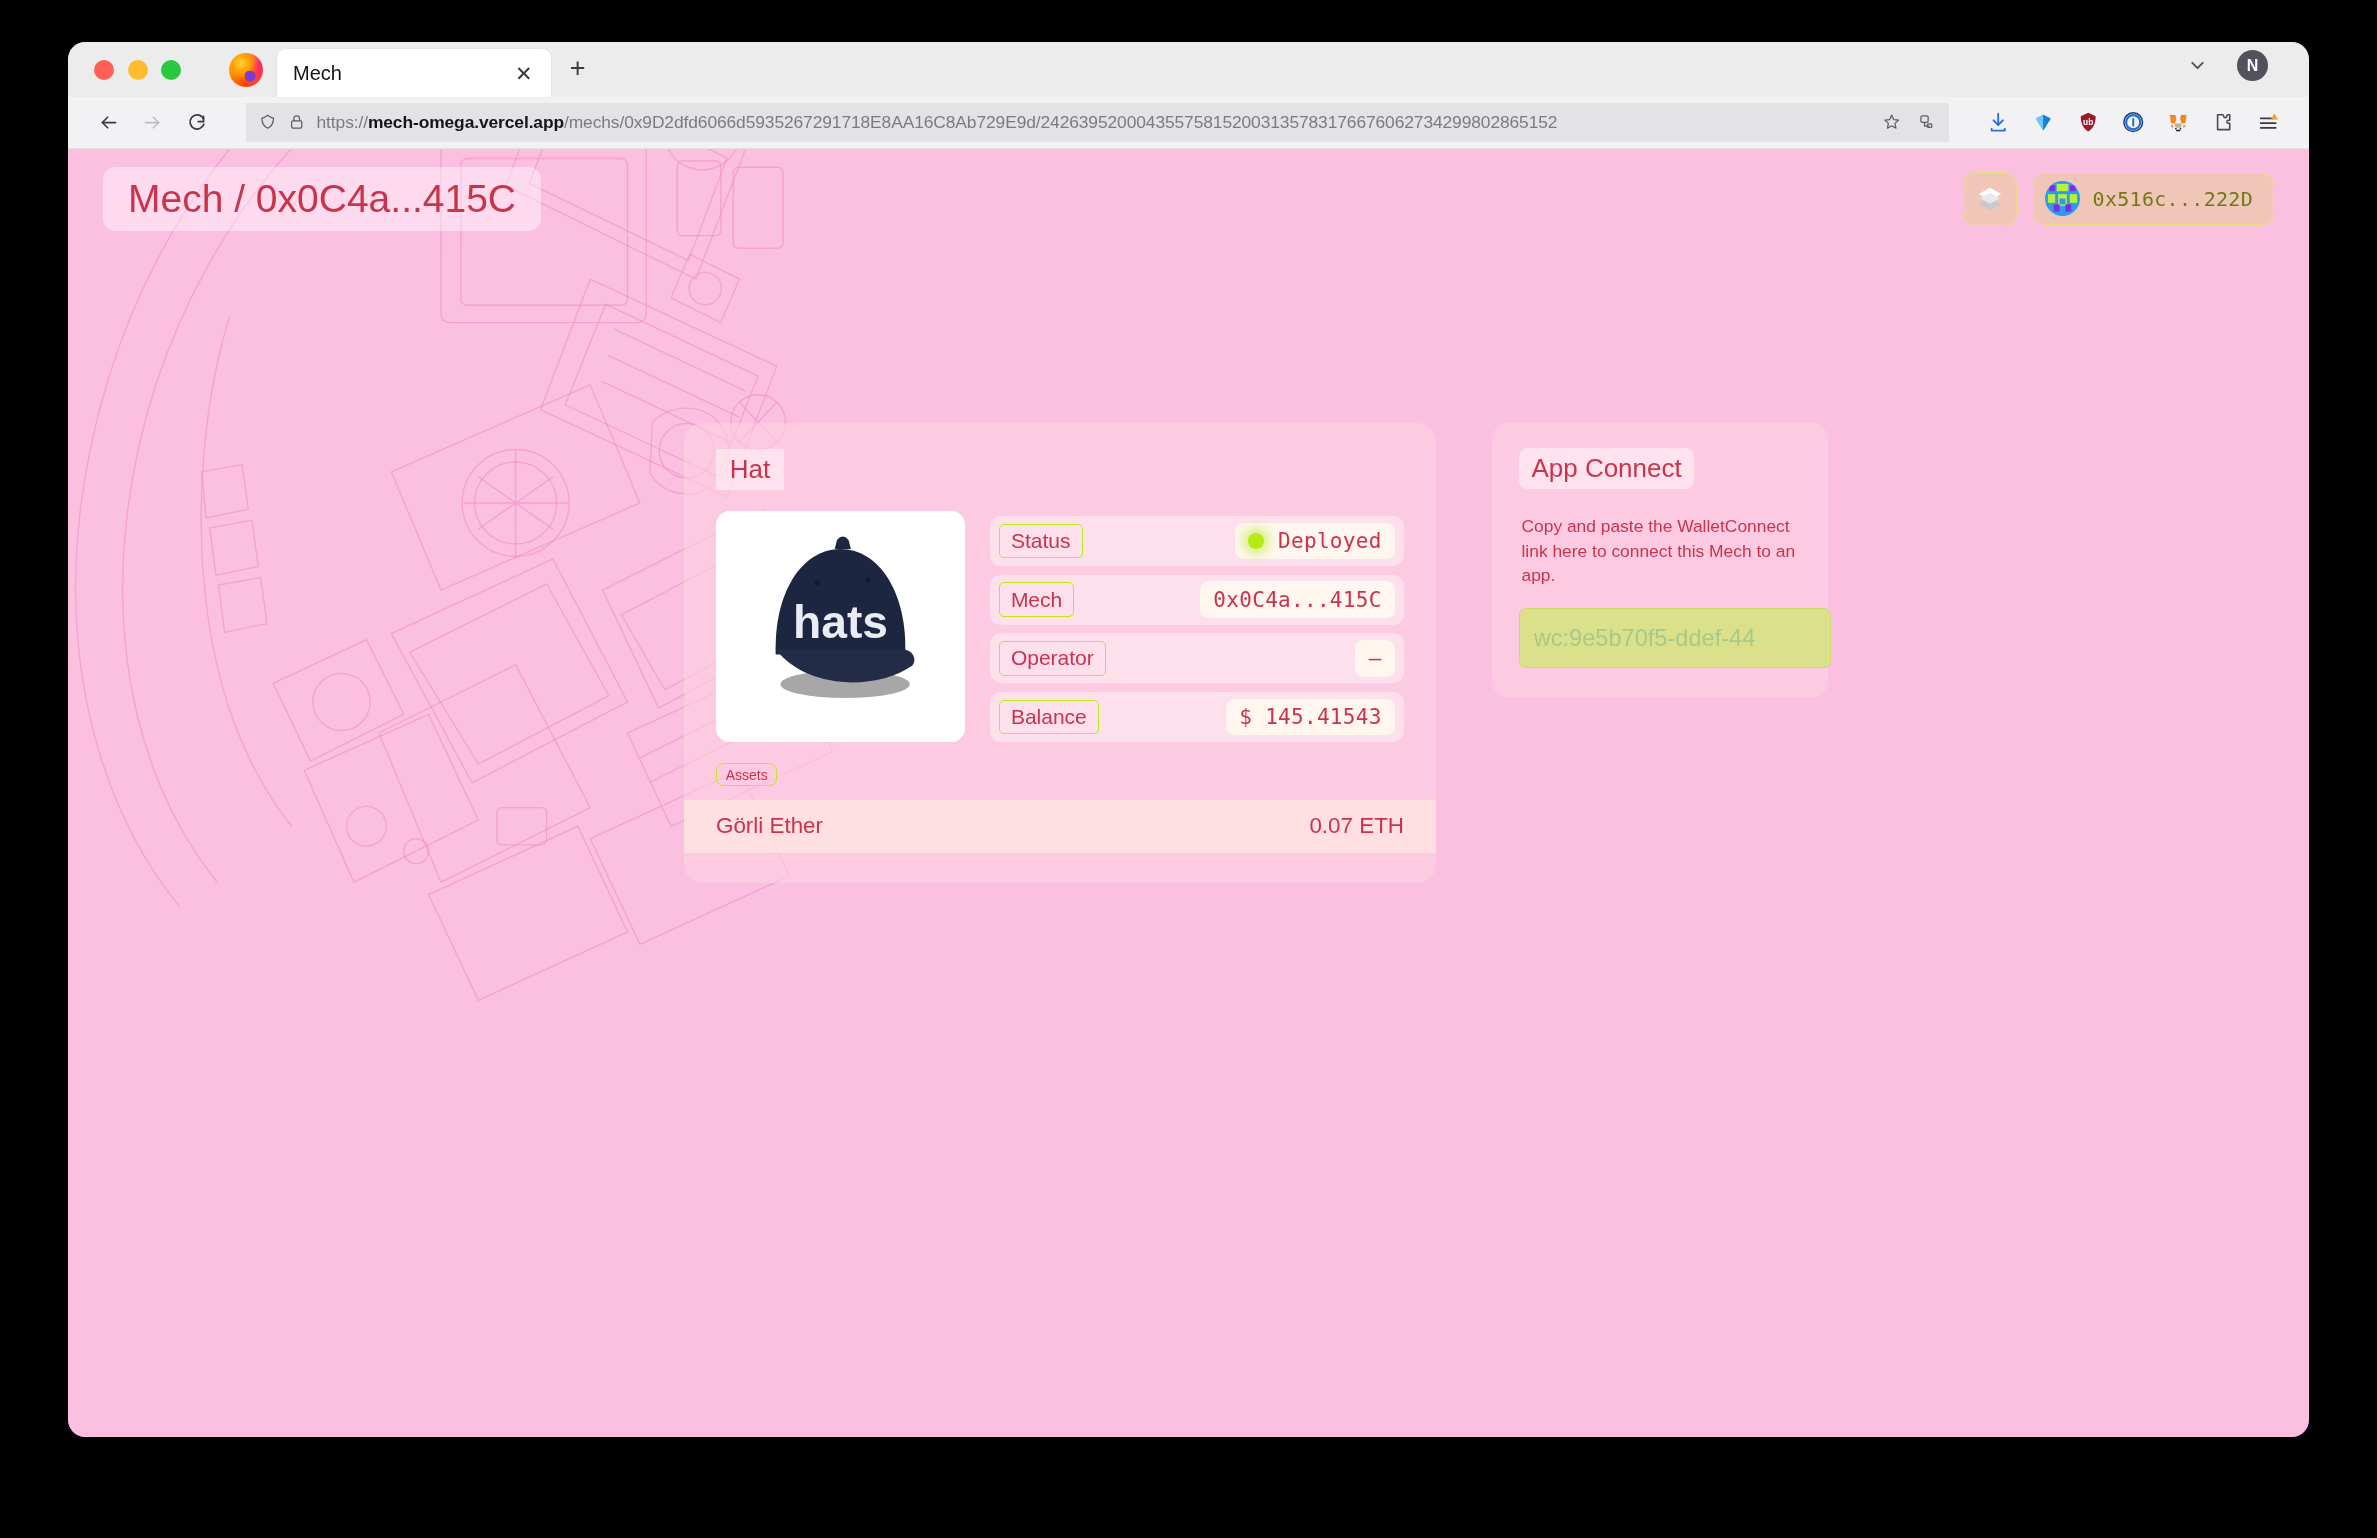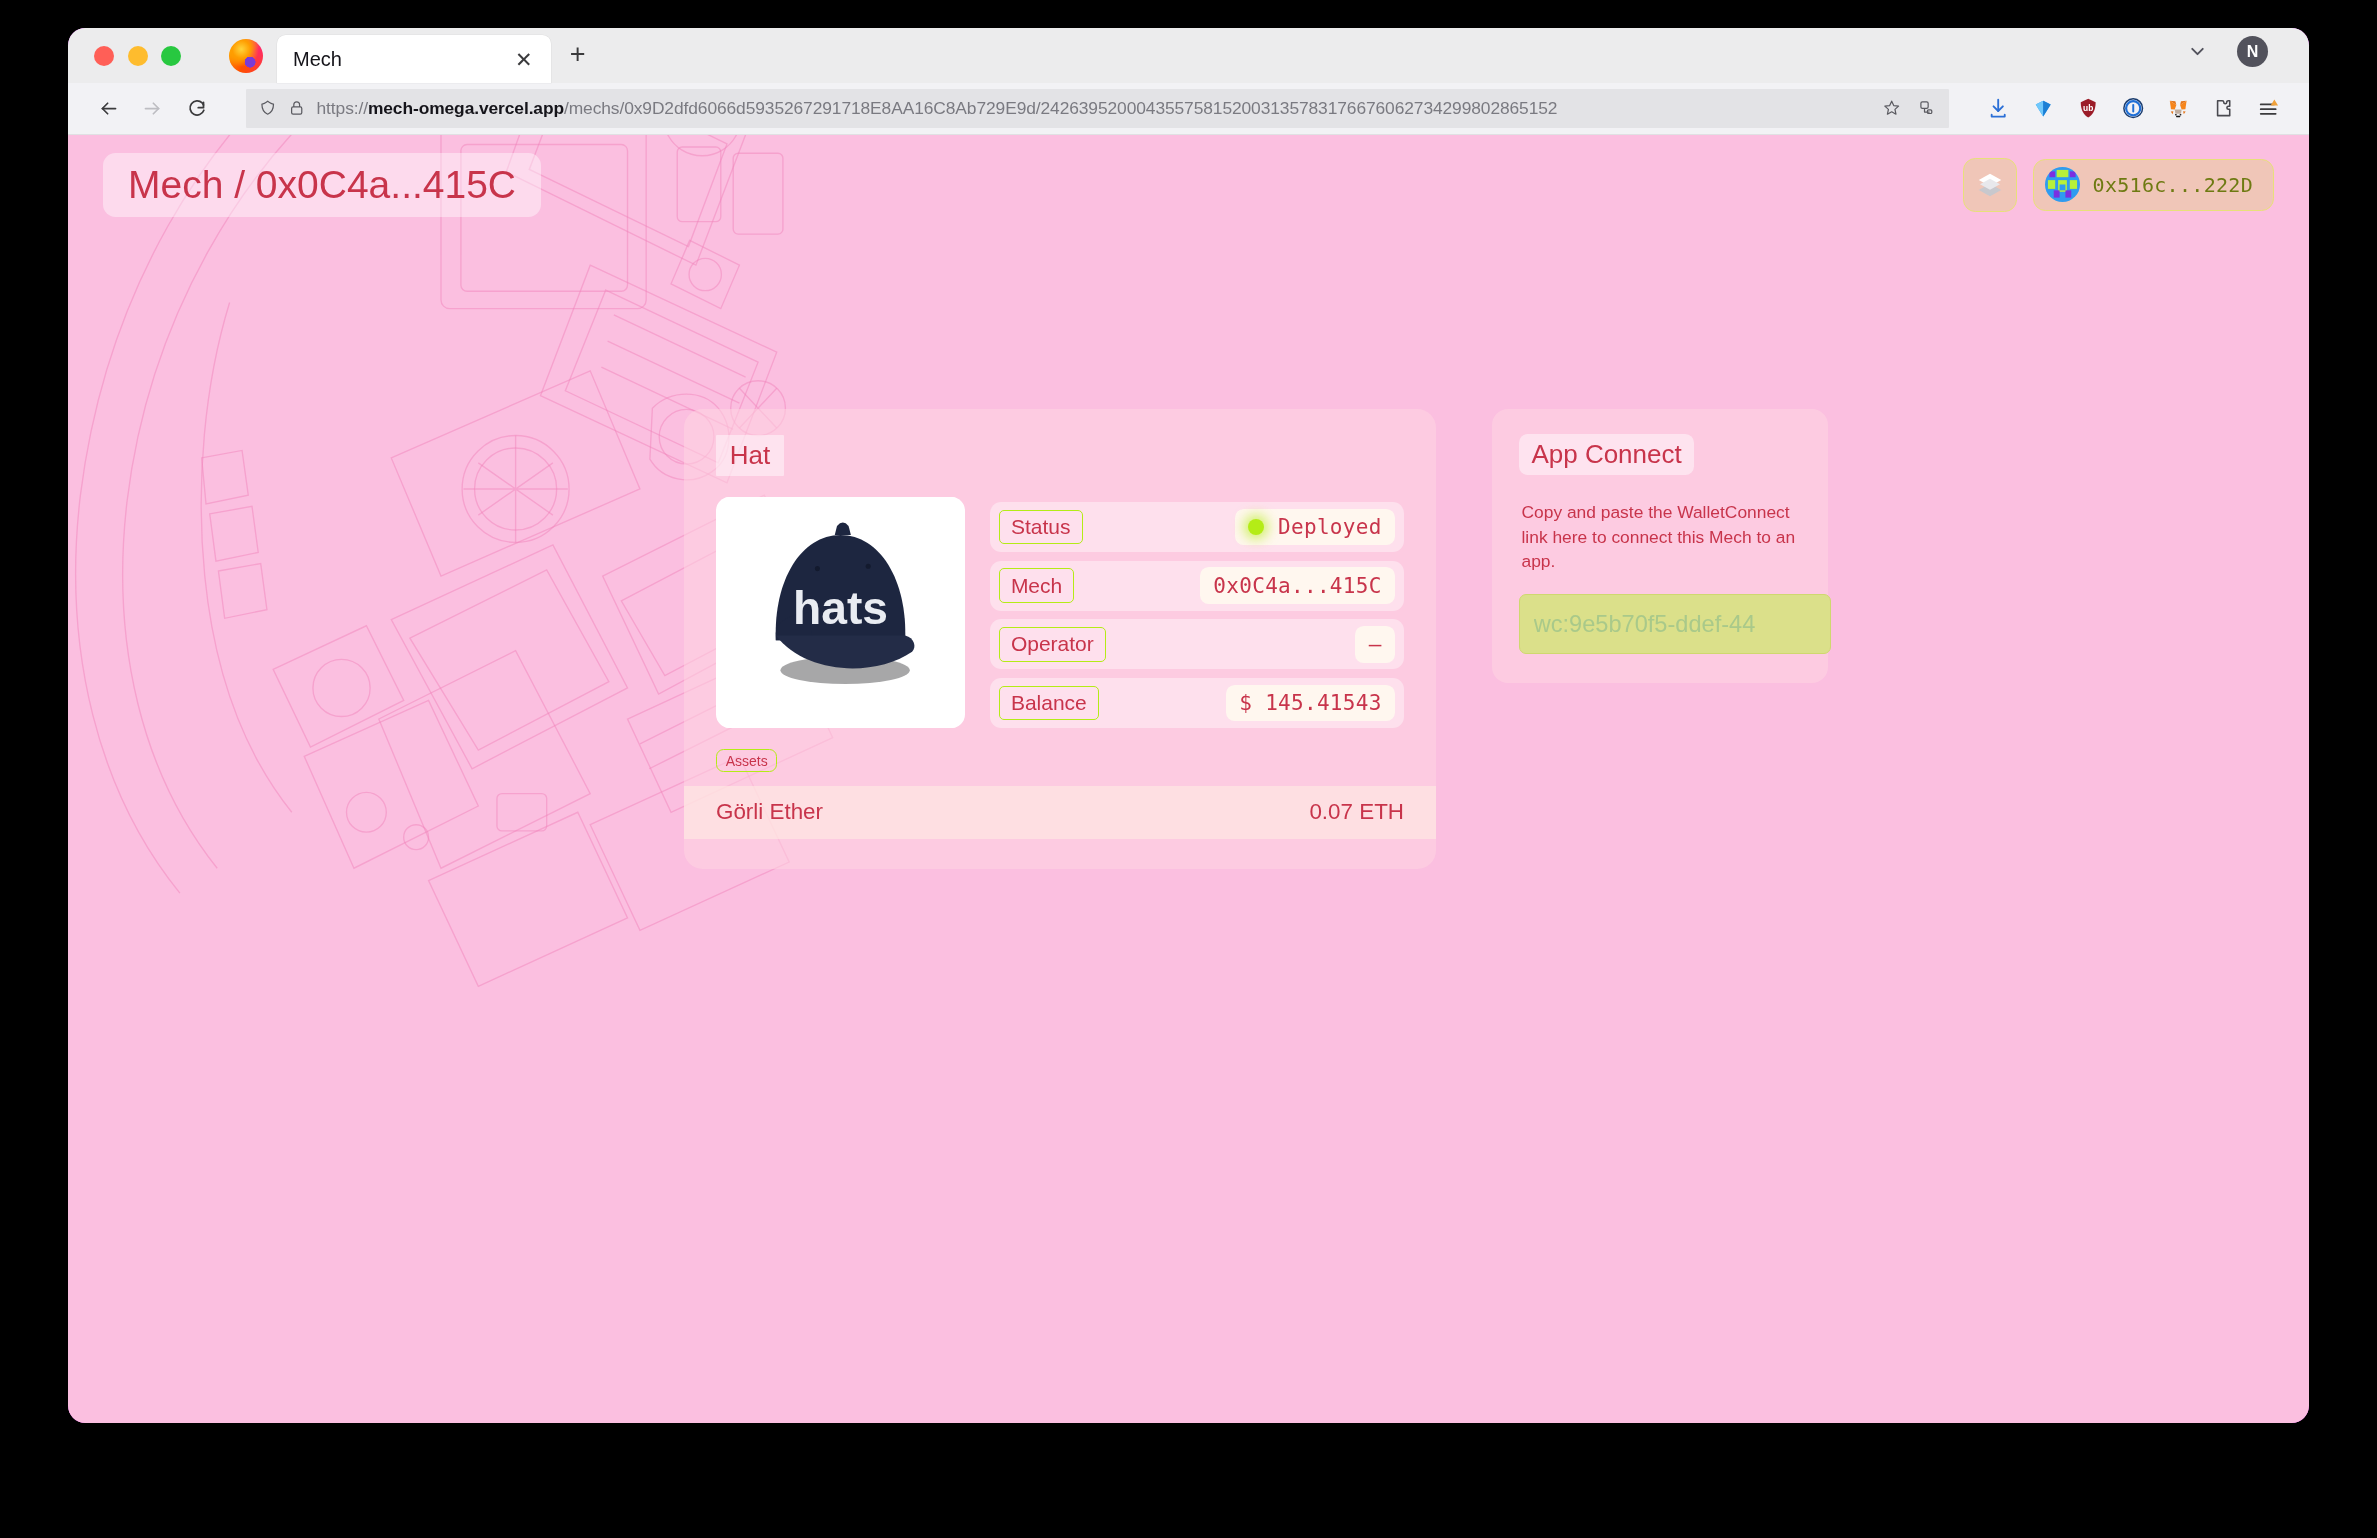--- a/index.html
+++ b/index.html
@@ -6,21 +6,21 @@
     margin: 0; padding: 0;
     background: #000;
     width: 2377px; height: 1538px;
     overflow: hidden;
   }
   body { font-family: "Liberation Sans", sans-serif; }
 
   
   #browser-window {
     position: absolute;
-    left: 68px; top: 28px;
+    left: 68px; top: 42px;
     width: 2241px; height: 1395px;
     background: #d946ef;
     border-radius: 17.4px;
     overflow: hidden;
     box-shadow: 0 7.5px 37px rgba(0,0,0,0.55);
   }
 
   
   #tab-strip {
     position: relative;

